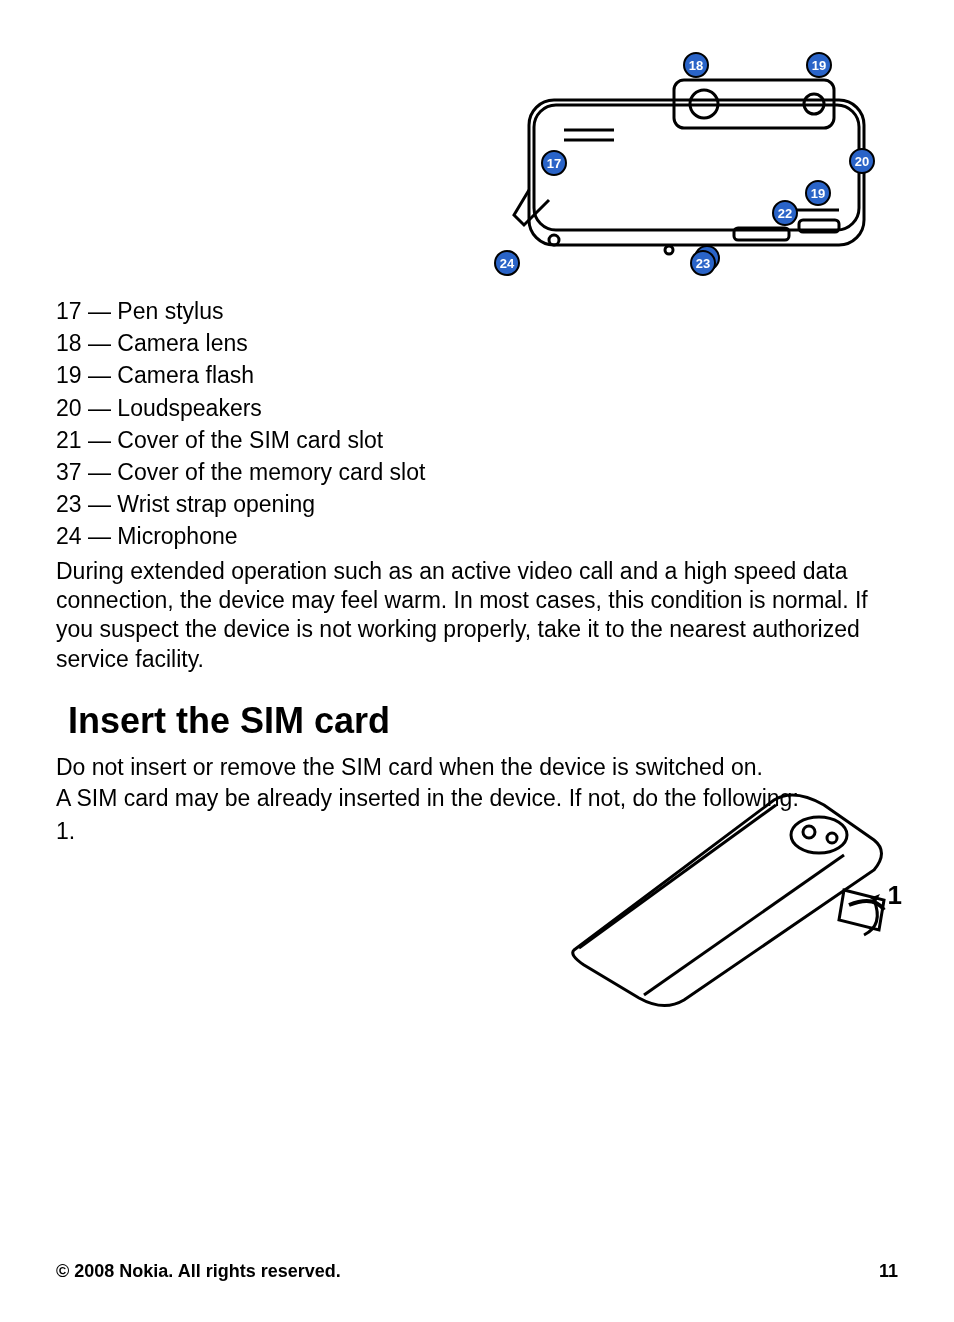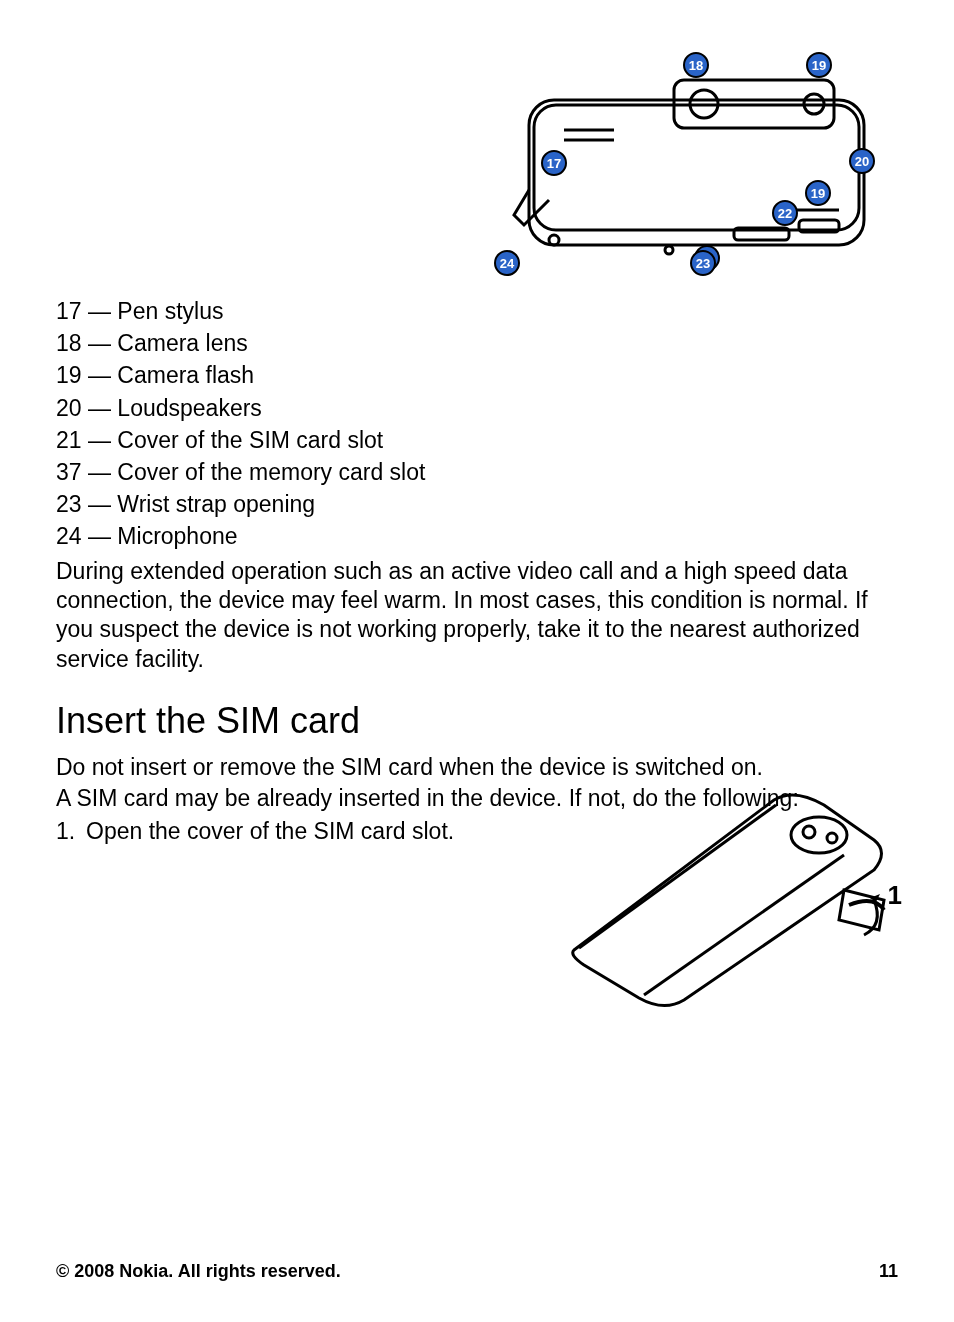--- a/index.html
+++ b/index.html
@@ -39,23 +39,24 @@
     line-height: 1.4;
   }
   .legend p { margin: 0; }
   .paragraph {
     font-size: 23px;
     line-height: 1.28;
     margin-top: 4px;
   }
   h2 {
     font-size: 36px;
-    font-weight: normal;
+    font-weight: bold;
     margin-top: 26px;
     margin-bottom: 10px;
+    margin-left: 12px;
   }
   .body-text {
     font-size: 23px;
     line-height: 1.35;
   }
   .step-row {
     display: flex;
     font-size: 23px;
     margin-top: 4px;
   }
@@ -129,21 +130,20 @@
 
 <p class="paragraph">During extended operation such as an active video call and a high speed data connection, the device may feel warm. In most cases, this condition is normal. If you suspect the device is not working properly, take it to the nearest authorized service facility.</p>
 
 <h2>Insert the SIM card</h2>
 
 <p class="body-text">Do not insert or remove the SIM card when the device is switched on.</p>
 <p class="body-text">A SIM card may be already inserted in the device. If not, do the following:</p>
 
 <div class="step-row">
   <div class="step-num">1.</div>
-  <div>Open the cover of the SIM card slot.</div>
 </div>
 
 <div class="sim-figure">
   <svg width="350" height="230" viewBox="0 0 350 230">
     <g fill="none" stroke="#000" stroke-width="3">
 
       <path d="M30 170 L230 20 Q250 8 280 25 L330 60 Q345 72 330 90 L140 220 Q120 232 95 218 L40 185 Q25 175 30 170 Z"></path>
       <path d="M35 168 L232 25"></path>
       <path d="M100 215 L300 75"></path>
 

